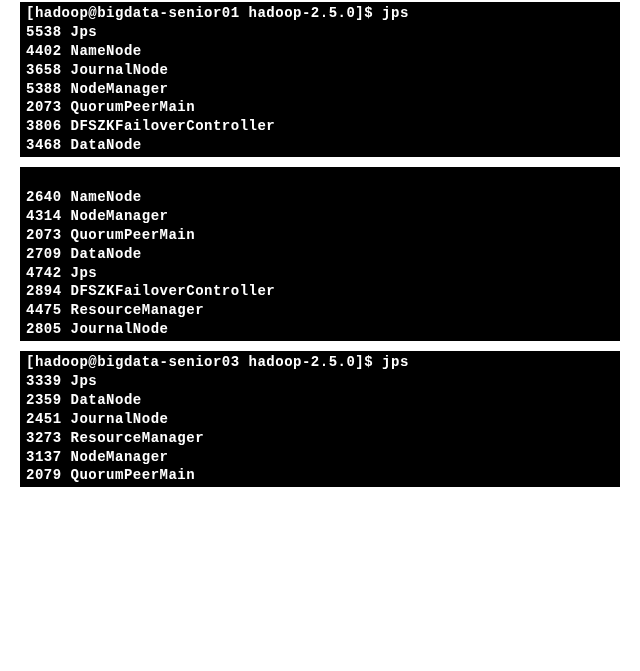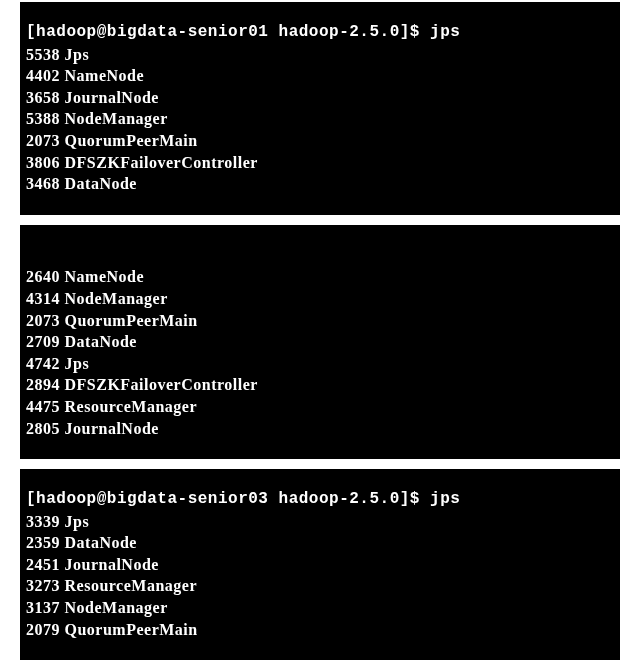--- a/index.html
+++ b/index.html
@@ -10,44 +10,43 @@
     body {
       background: #ffffff;
       padding: 2px 20px;
       width: 640px;
       font-family: "Courier New", Consolas, monospace;
     }
     .terminal {
       background: #000000;
       color: #ffffff;
       font-family: "Courier New", Consolas, monospace;
-      font-size: 16px;
+      font-size: 14px;
       font-weight: bold;
       line-height: 1.35;
-      padding: 20px 6px;
+      padding: 2px 6px;
       margin-bottom: 10px;
       white-space: pre;
       overflow: hidden;
       letter-spacing: 0.5px;
     }
     .terminal:last-child {
       margin-bottom: 16px;
     }
     .prompt-bracket {
       color: #ffffff;
     }
     .prompt-user {
       color: #ffffff;
     }
     .cmd {
       color: #ffffff;
     }
     .proc-line {
       display: block;
-      font-family: Liberation Serif, serif;
     }
   </style>
 </head>
 <body>
 
 <div class="terminal"><span><span class="prompt-bracket">[</span><span class="prompt-user">hadoop@bigdata-senior01 hadoop-2.5.0</span><span class="prompt-bracket">]$</span><span class="cmd"> jps</span></span>
 <span class="proc-line"><span>5538</span> <span>Jps</span></span><span class="proc-line"><span>4402</span> <span>NameNode</span></span><span class="proc-line"><span>3658</span> <span>JournalNode</span></span><span class="proc-line"><span>5388</span> <span>NodeManager</span></span><span class="proc-line"><span>2073</span> <span>QuorumPeerMain</span></span><span class="proc-line"><span>3806</span> <span>DFSZKFailoverController</span></span><span class="proc-line"><span>3468</span> <span>DataNode</span></span></div>
 
 <div class="terminal">
 <span class="proc-line"><span>2640</span> <span>NameNode</span></span><span class="proc-line"><span>4314</span> <span>NodeManager</span></span><span class="proc-line"><span>2073</span> <span>QuorumPeerMain</span></span><span class="proc-line"><span>2709</span> <span>DataNode</span></span><span class="proc-line"><span>4742</span> <span>Jps</span></span><span class="proc-line"><span>2894</span> <span>DFSZKFailoverController</span></span><span class="proc-line"><span>4475</span> <span>ResourceManager</span></span><span class="proc-line"><span>2805</span> <span>JournalNode</span></span></div>

